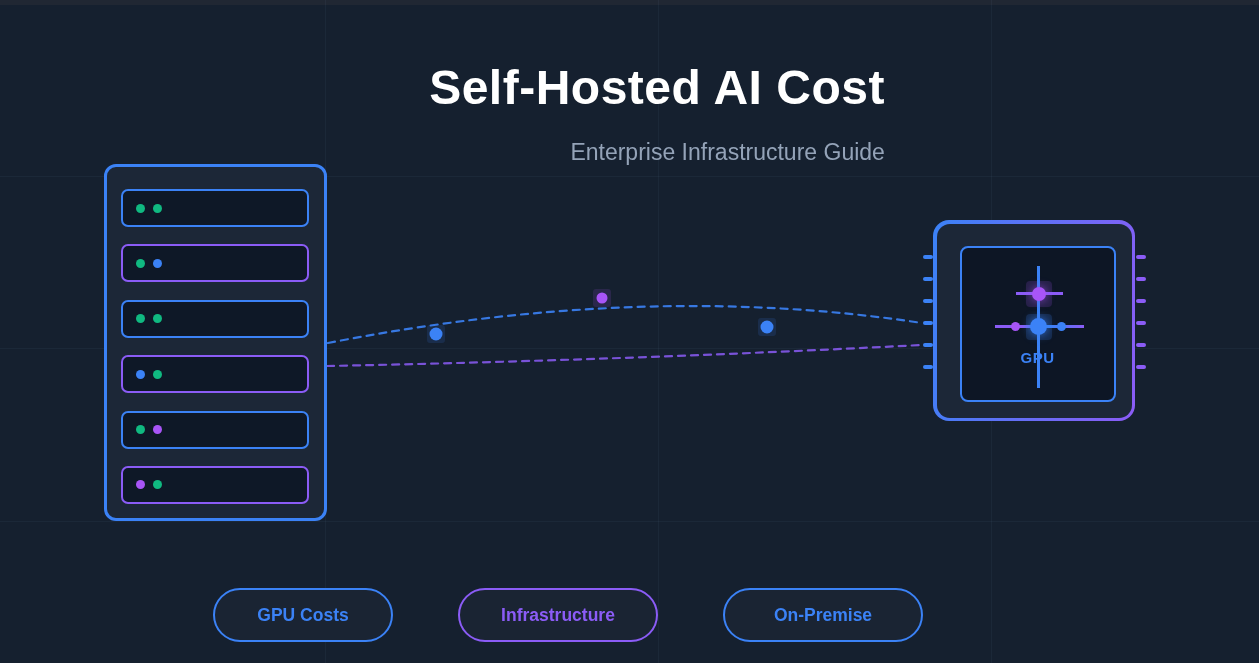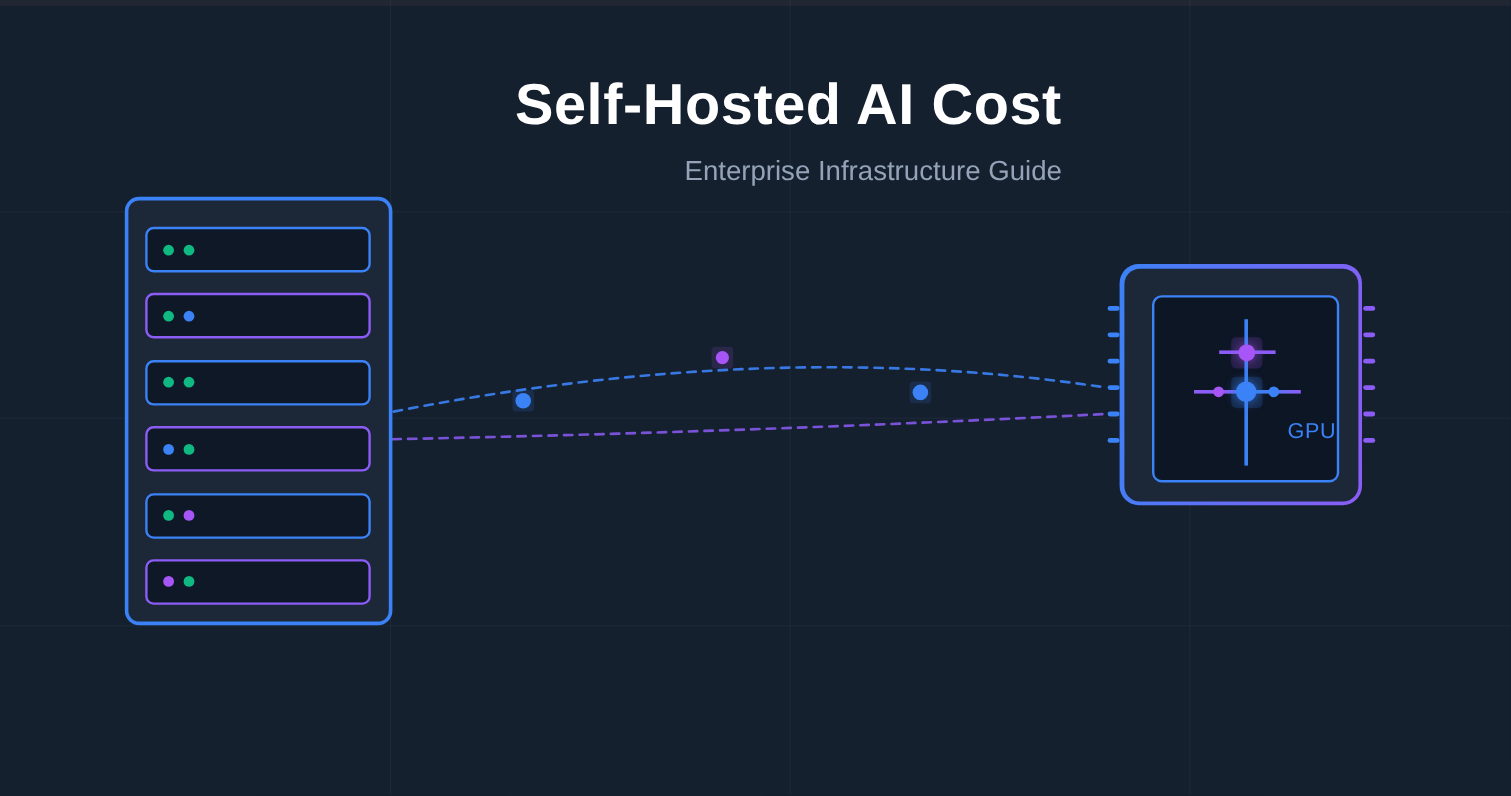--- a/index.html
+++ b/index.html
@@ -19,21 +19,21 @@
 
   
   .grid-line{position:absolute;background:rgba(145,175,215,0.055);}
   .grid-line.v{top:0;bottom:0;width:1px;}
   .grid-line.h{left:0;right:0;height:1px;}
   .top-edge{position:absolute;top:0;left:0;right:0;height:5px;background:#202733;}
 
   
   .header{position:absolute;top:63px;left:657px;transform:translateX(-50%);text-align:right;white-space:nowrap;}
   .title{font-size:48px;font-weight:800;color:var(--title-text);letter-spacing:0.5px;line-height:1.05;}
-  .subtitle{margin-top:16px;font-size:23px;font-weight:400;color:var(--subtitle-text);}
+  .subtitle{margin-top:26px;font-size:23px;font-weight:400;color:var(--subtitle-text);}
 
   
   .rack{position:absolute;left:104px;top:164px;width:223px;height:357px;
         border:3px solid var(--accent-blue);border-radius:12px;background:var(--panel);}
   .rack-slots{position:absolute;inset:0;padding:22px 0 0 14px;display:flex;flex-direction:column;gap:17.4px;}
   .slot{width:188px;height:38px;border:2px solid var(--accent-blue);border-radius:7px;
         background:var(--slot);display:flex;align-items:center;padding-left:13px;gap:8px;}
   .led{width:9px;height:9px;border-radius:50%;flex:0 0 auto;}
 
   
@@ -62,22 +62,22 @@
   .cc-hline2{left:33px;top:77.5px;width:89px;height:3px;
              background:linear-gradient(90deg,var(--accent-purple) 0%,var(--accent-purple) 30%,var(--accent-blue) 48%,var(--accent-blue) 62%,var(--accent-purple) 100%);}
   .cc-glow{width:26px;height:26px;border-radius:4px;}
   .cc-glow.p{left:64px;top:33px;background:rgba(168,85,247,0.16);}
   .cc-glow.b{left:64px;top:66px;background:rgba(59,130,246,0.18);}
   .cc-dot{border-radius:50%;}
   .cc-dot.purple-big{left:70px;top:39px;width:14px;height:14px;background:#a855f7;box-shadow:0 0 10px rgba(168,85,247,0.7);}
   .cc-dot.blue-big{left:68.5px;top:70.5px;width:17px;height:17px;background:var(--accent-blue);box-shadow:0 0 10px rgba(59,130,246,0.8);}
   .cc-dot.purple-sm{left:49.5px;top:74.5px;width:9px;height:9px;background:#a855f7;}
   .cc-dot.blue-sm{left:95.5px;top:74.5px;width:9px;height:9px;background:var(--accent-blue);}
-  .gpu-label{position:absolute;left:0;top:101px;width:100%;text-align:right;
-             font-size:18px;font-weight:normal;color:var(--accent-blue);letter-spacing:0.5px;}
+  .gpu-label{position:absolute;left:0;top:101px;width:100%;text-align:center;
+             font-size:15px;font-weight:bold;color:var(--accent-blue);letter-spacing:0.5px;}
 
   
   .button-row{position:absolute;left:213px;top:588px;width:710px;height:54px;
               display:flex;justify-content:space-between;align-items:stretch;}
   .pill{height:54px;border-radius:27px;background:#1a2433;border:2.5px solid var(--accent-blue);
         color:var(--accent-blue);font-family:inherit;font-size:17.5px;font-weight:bold;cursor:pointer;}
   .pill:nth-child(1){width:180px;}
   .pill:nth-child(2){width:200px;}
   .pill:nth-child(3){width:200px;}
 </style>
@@ -167,14 +167,19 @@
         <div class="cc cc-hline2"></div>
         <div class="cc cc-dot purple-big"></div>
         <div class="cc cc-dot blue-big"></div>
         <div class="cc cc-dot purple-sm"></div>
         <div class="cc cc-dot blue-sm"></div>
         <div class="gpu-label">GPU</div>
       </div>
     </div>
   </div>
 
+  <div class="button-row" id="button-row">
+      <button class="pill" style="border-color: rgb(59, 130, 246); color: rgb(59, 130, 246);">GPU Costs</button>
+      <button class="pill" style="border-color: rgb(139, 92, 246); color: rgb(139, 92, 246);">Infrastructure</button>
+      <button class="pill" style="border-color: rgb(59, 130, 246); color: rgb(59, 130, 246);">On-Premise</button>
+    </div>
 
 </div>
 
 </body></html>

